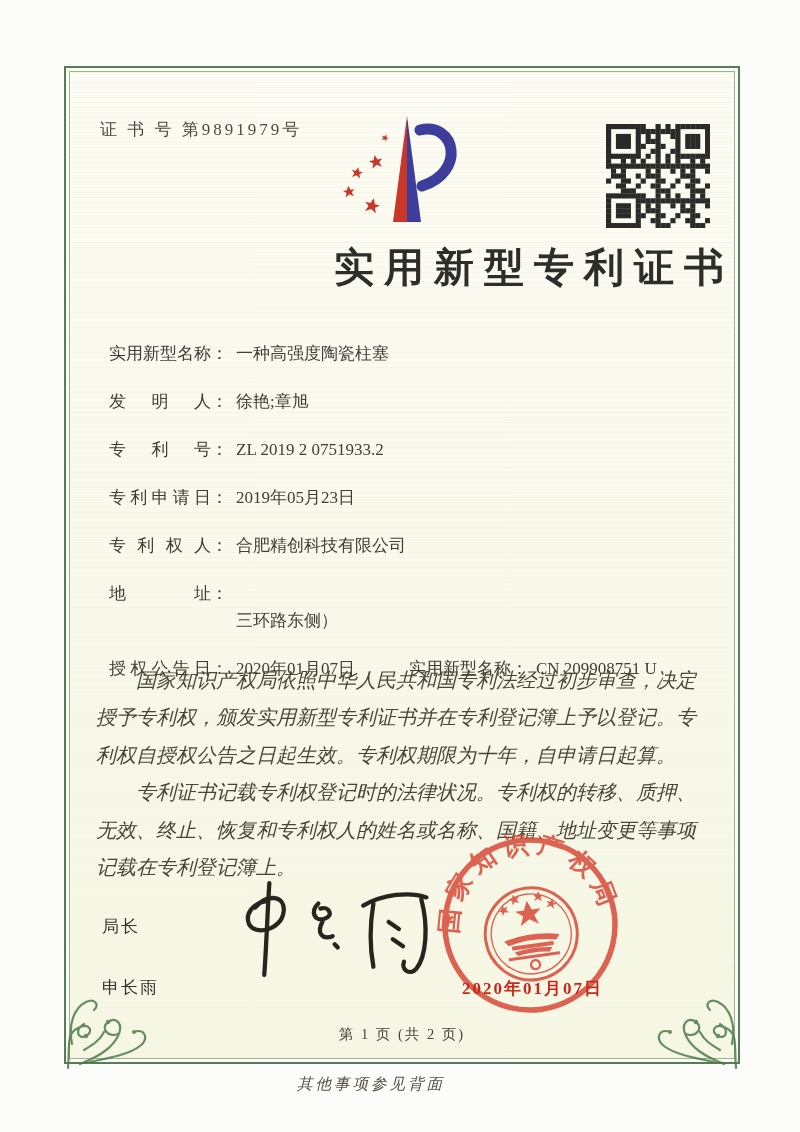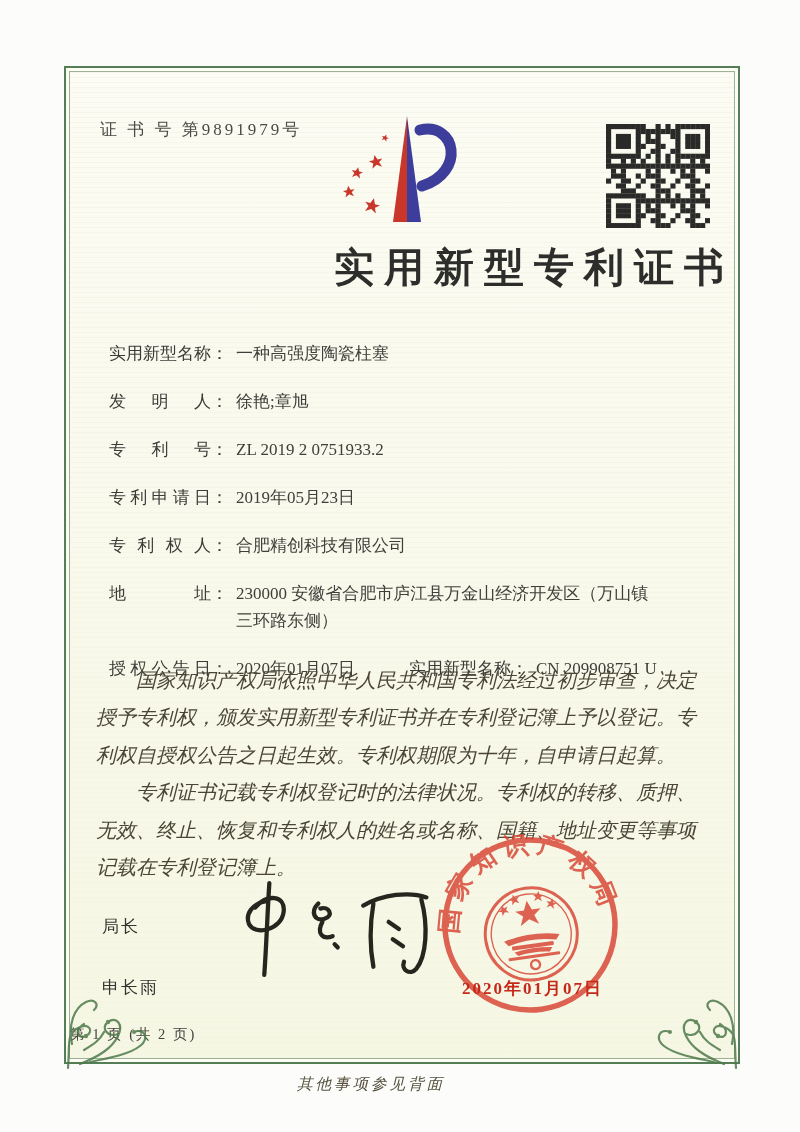--- a/index.html
+++ b/index.html
@@ -53,21 +53,21 @@
   }
   .sig-label.t1{top:843px;}
   .sig-label.t2{top:904px;}
   .signature-svg{position:absolute;left:150px;top:805px;}
   .seal-svg{position:absolute;left:365px;top:758px;transform:rotate(-8deg);opacity:.92;}
   .seal-date{
     position:absolute;left:392px;top:905px;color:#c5291a;
     font-size:17px;letter-spacing:2px;font-weight:600;
   }
   .page-footer{
-    position:absolute;left:0;right:0;bottom:14px;text-align:left;
+    position:absolute;left:0;right:0;bottom:14px;text-align:center;
     font-size:14.5px;letter-spacing:2px;color:#45443f;
   }
   .back-note{
     position:absolute;left:0;right:58px;top:1074px;text-align:center;
     font-size:15.5px;letter-spacing:3px;color:#55503f;font-style:italic;
   }
   .ornament{position:absolute;width:96px;height:86px;}
   .ornament.bl{left:-10px;bottom:-12px;}
   .ornament.br{right:-10px;bottom:-12px;transform:scaleX(-1);}
 </style>
@@ -370,21 +370,21 @@
       </div>
       <div class="frow">
         <span class="flabel">专利权人</span>
           <span class="fcolon">：</span>
         <span class="fvalue">合肥精创科技有限公司</span>
       </div>
       <div class="frow">
         <span class="flabel">地址</span>
           <span class="fcolon">：</span>
         <span class="fvalue">
-          <span>230000 安徽省合肥市庐江县万金山经济开发区（万山镇</span><br>
+          <br>
           <span>三环路东侧）</span>
         </span>
       </div>
       <div class="frow grant-row">
         <span class="grant-left">
           <span class="flabel">授权公告日</span>
             <span class="fcolon">：</span>
           <span class="fvalue">2020年01月07日</span>
         </span>
         <span class="grant-right">

